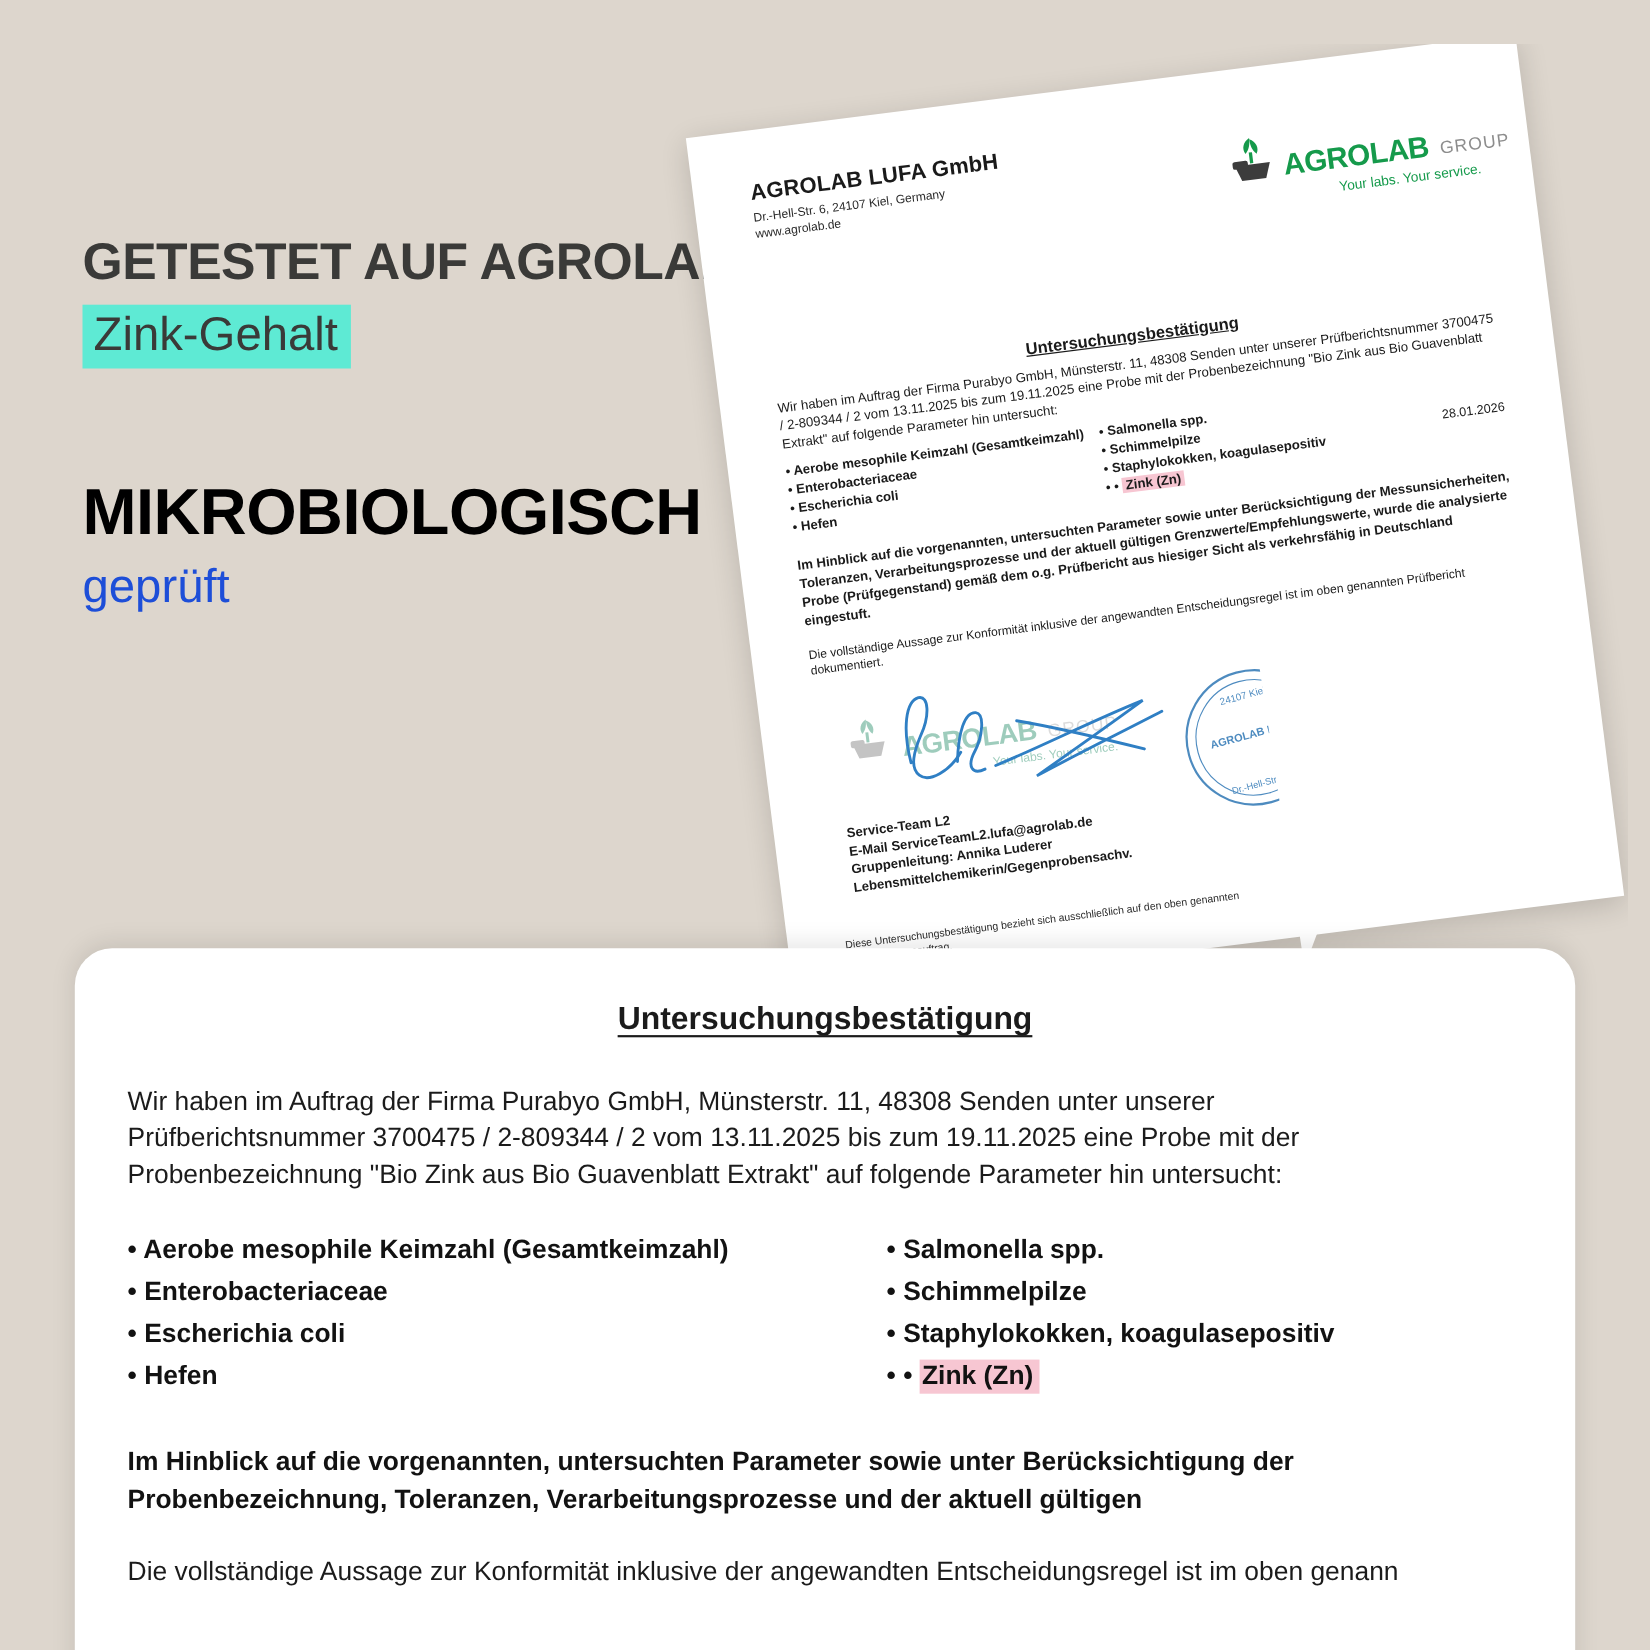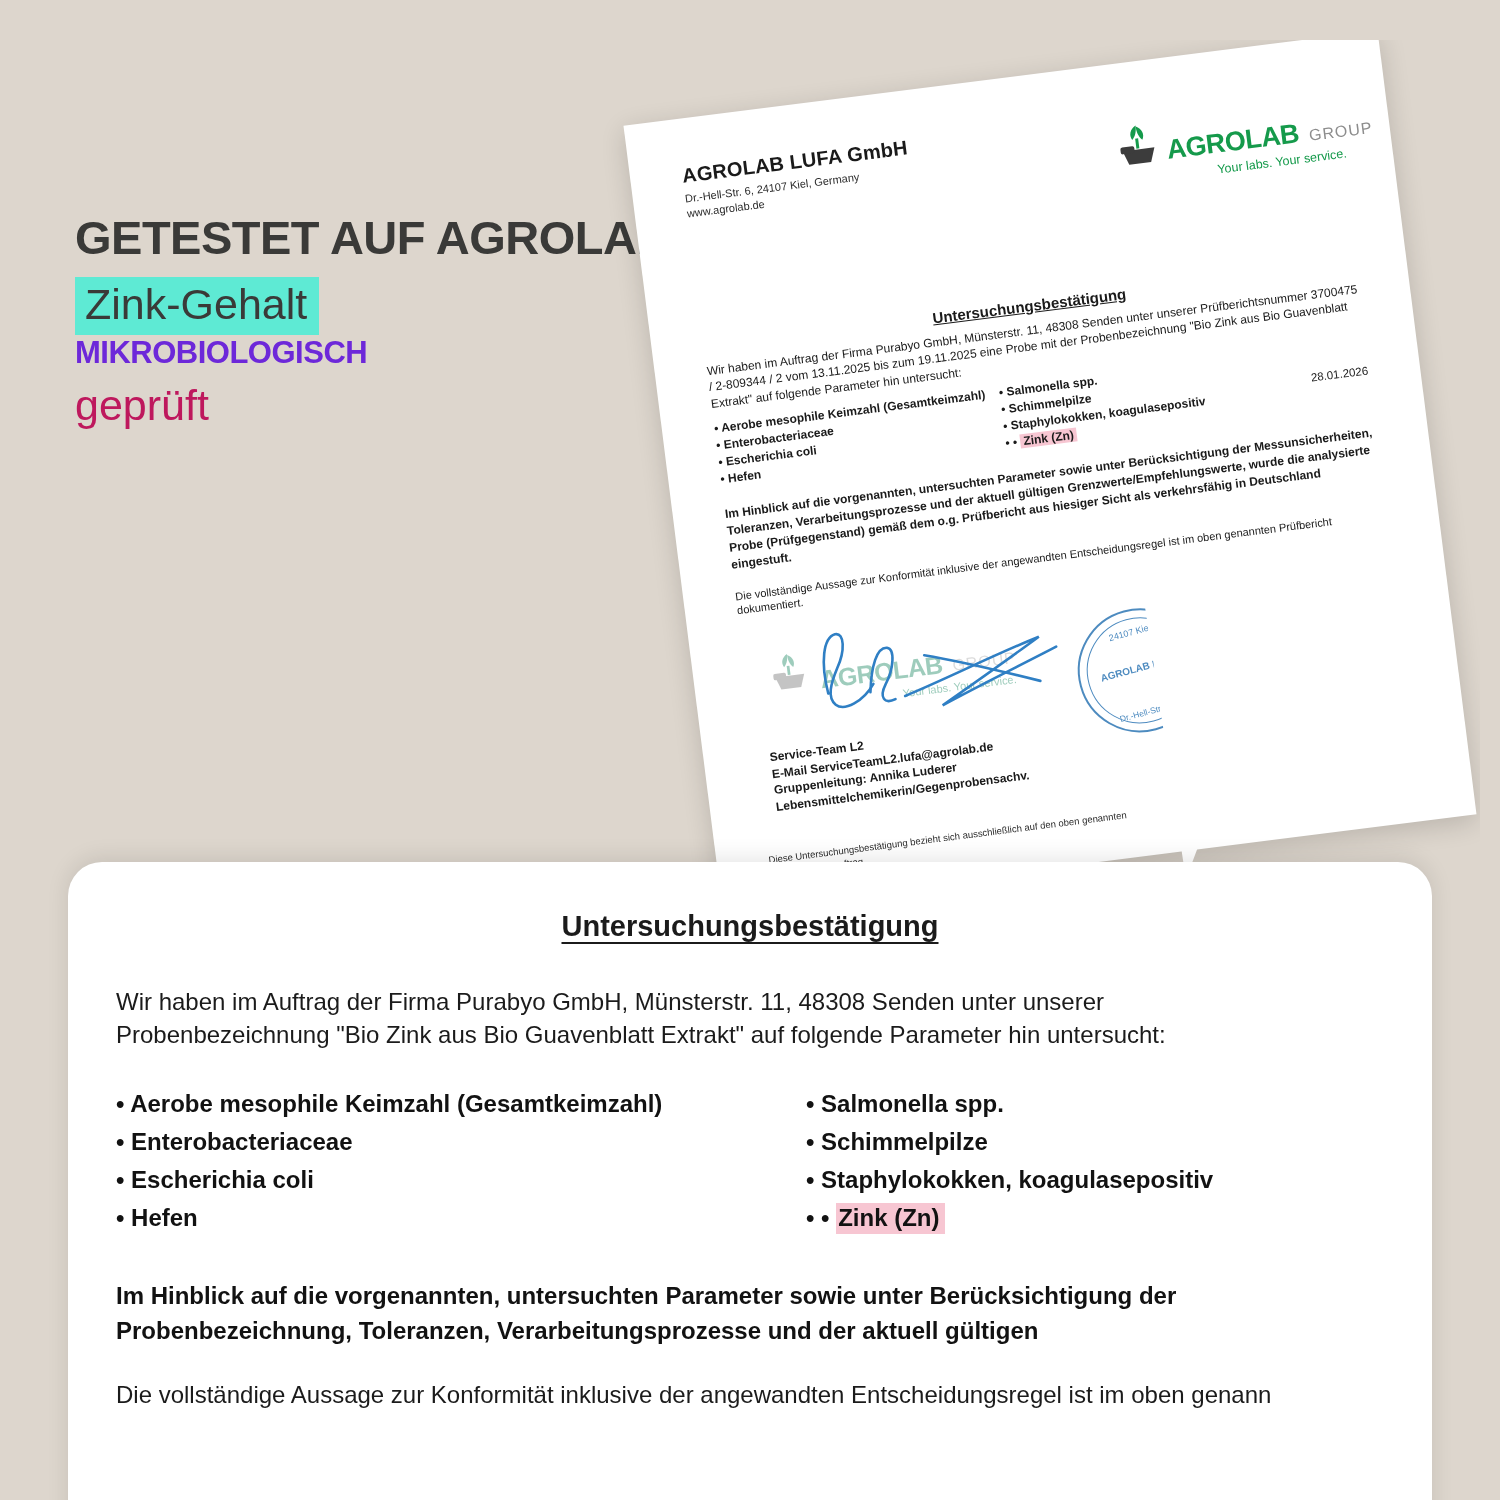--- a/index.html
+++ b/index.html
@@ -34,29 +34,30 @@
   }
   .headline-sub {
     display: inline-block;
     font-size: 43px;
     color: #3a3a38;
     background: #5eead4;
     padding: 2px 12px 4px 10px;
     line-height: 1.2;
   }
   .headline-main2 {
-    font-size: 31px;
-    font-weight: bold;
-    color: #6d28d9;
+    margin-top: 96px;
+    font-size: 59px;
+    font-weight: bold;
+    color: #000000;
     letter-spacing: -0.5px;
   }
   .headline-sub2 {
     margin-top: 10px;
     font-size: 43px;
-    color: #be185d;
+    color: #1d4ed8;
   }
 
   
   .cert-wrap {
     position: absolute;
     left: 600px;
     top: 40px;
     width: 880px;
     height: 850px;
     overflow: hidden;
@@ -449,20 +450,21 @@
   </div>
 </div>
 
 <div class="callout-tail"></div>
 
 <div class="callout">
   <div class="co-title">Untersuchungsbestätigung</div>
 
   <div class="co-body">
     <div>Wir haben im Auftrag der Firma Purabyo GmbH, Münsterstr. 11, 48308 Senden unter unserer</div>
+    <div>Prüfberichtsnummer 3700475 / 2-809344 / 2 vom 13.11.2025 bis zum 19.11.2025 eine Probe mit der</div>
     <div>Probenbezeichnung "Bio Zink aus Bio Guavenblatt Extrakt" auf folgende Parameter hin untersucht:</div>
   </div>
 
   <div class="co-lists">
     <ul class="co-col-left">
       <li>Aerobe mesophile Keimzahl (Gesamtkeimzahl)</li>
       <li>Enterobacteriaceae</li>
       <li>Escherichia coli</li>
       <li>Hefen</li>
     </ul>

